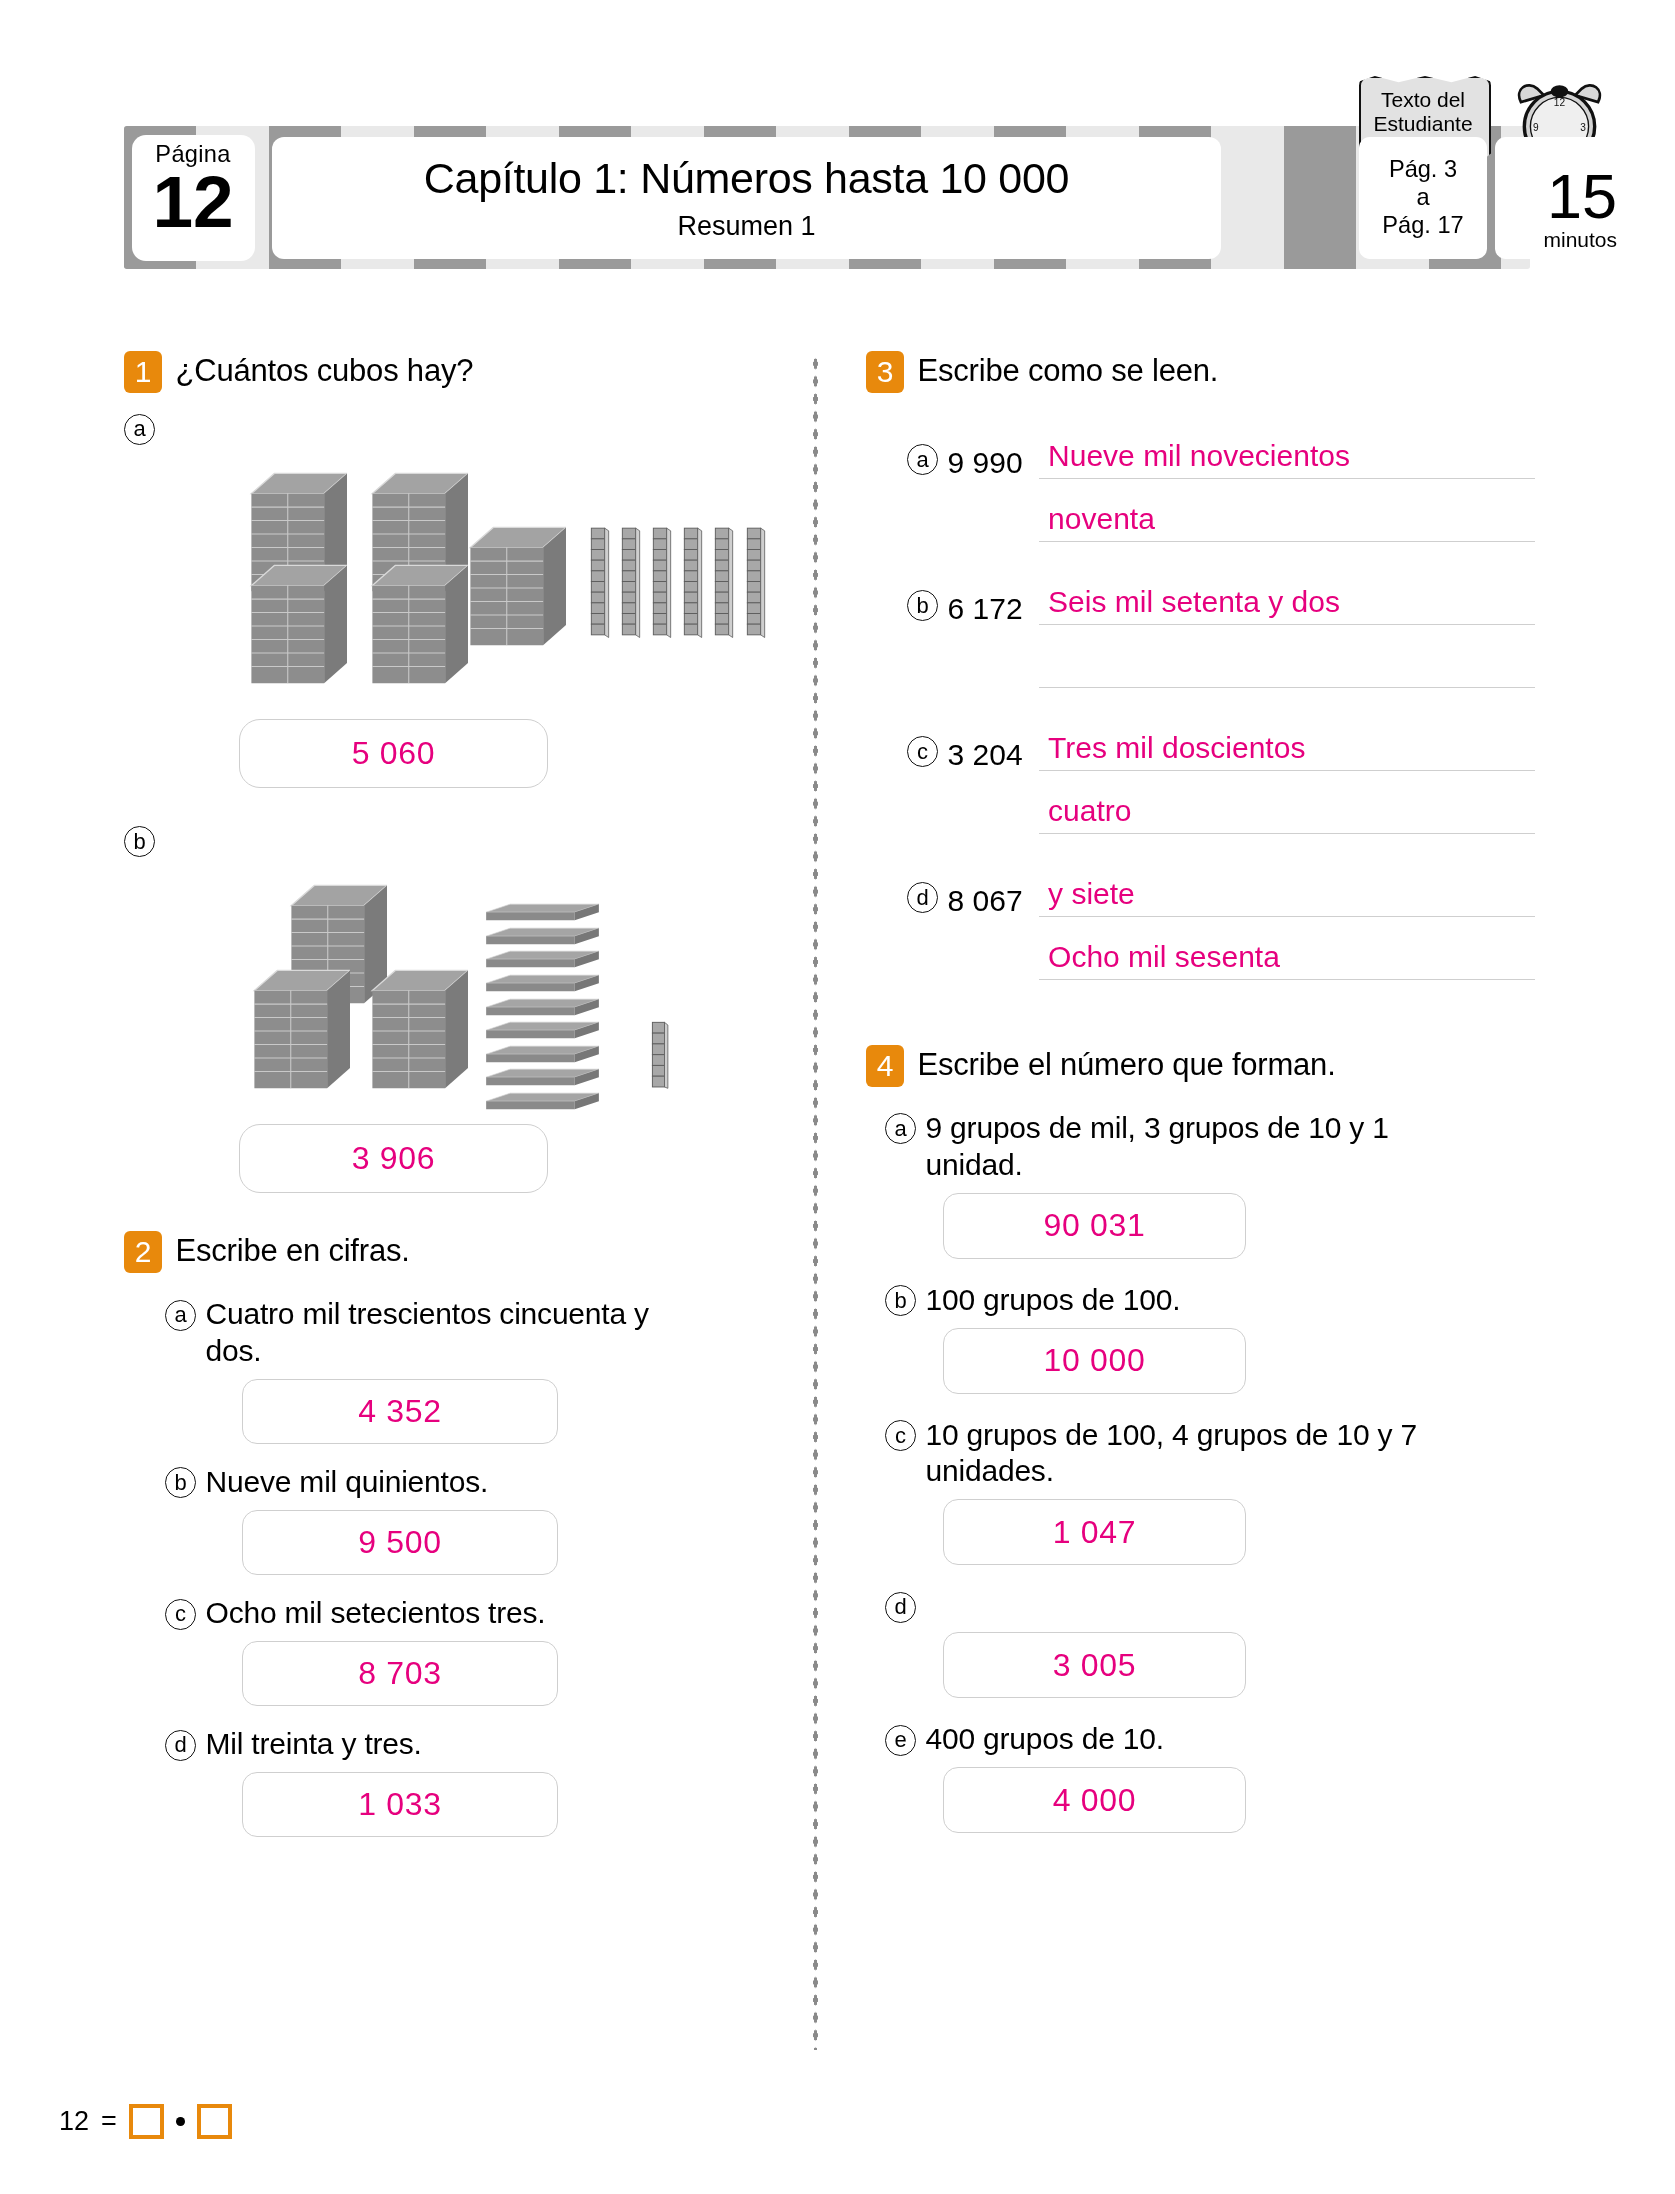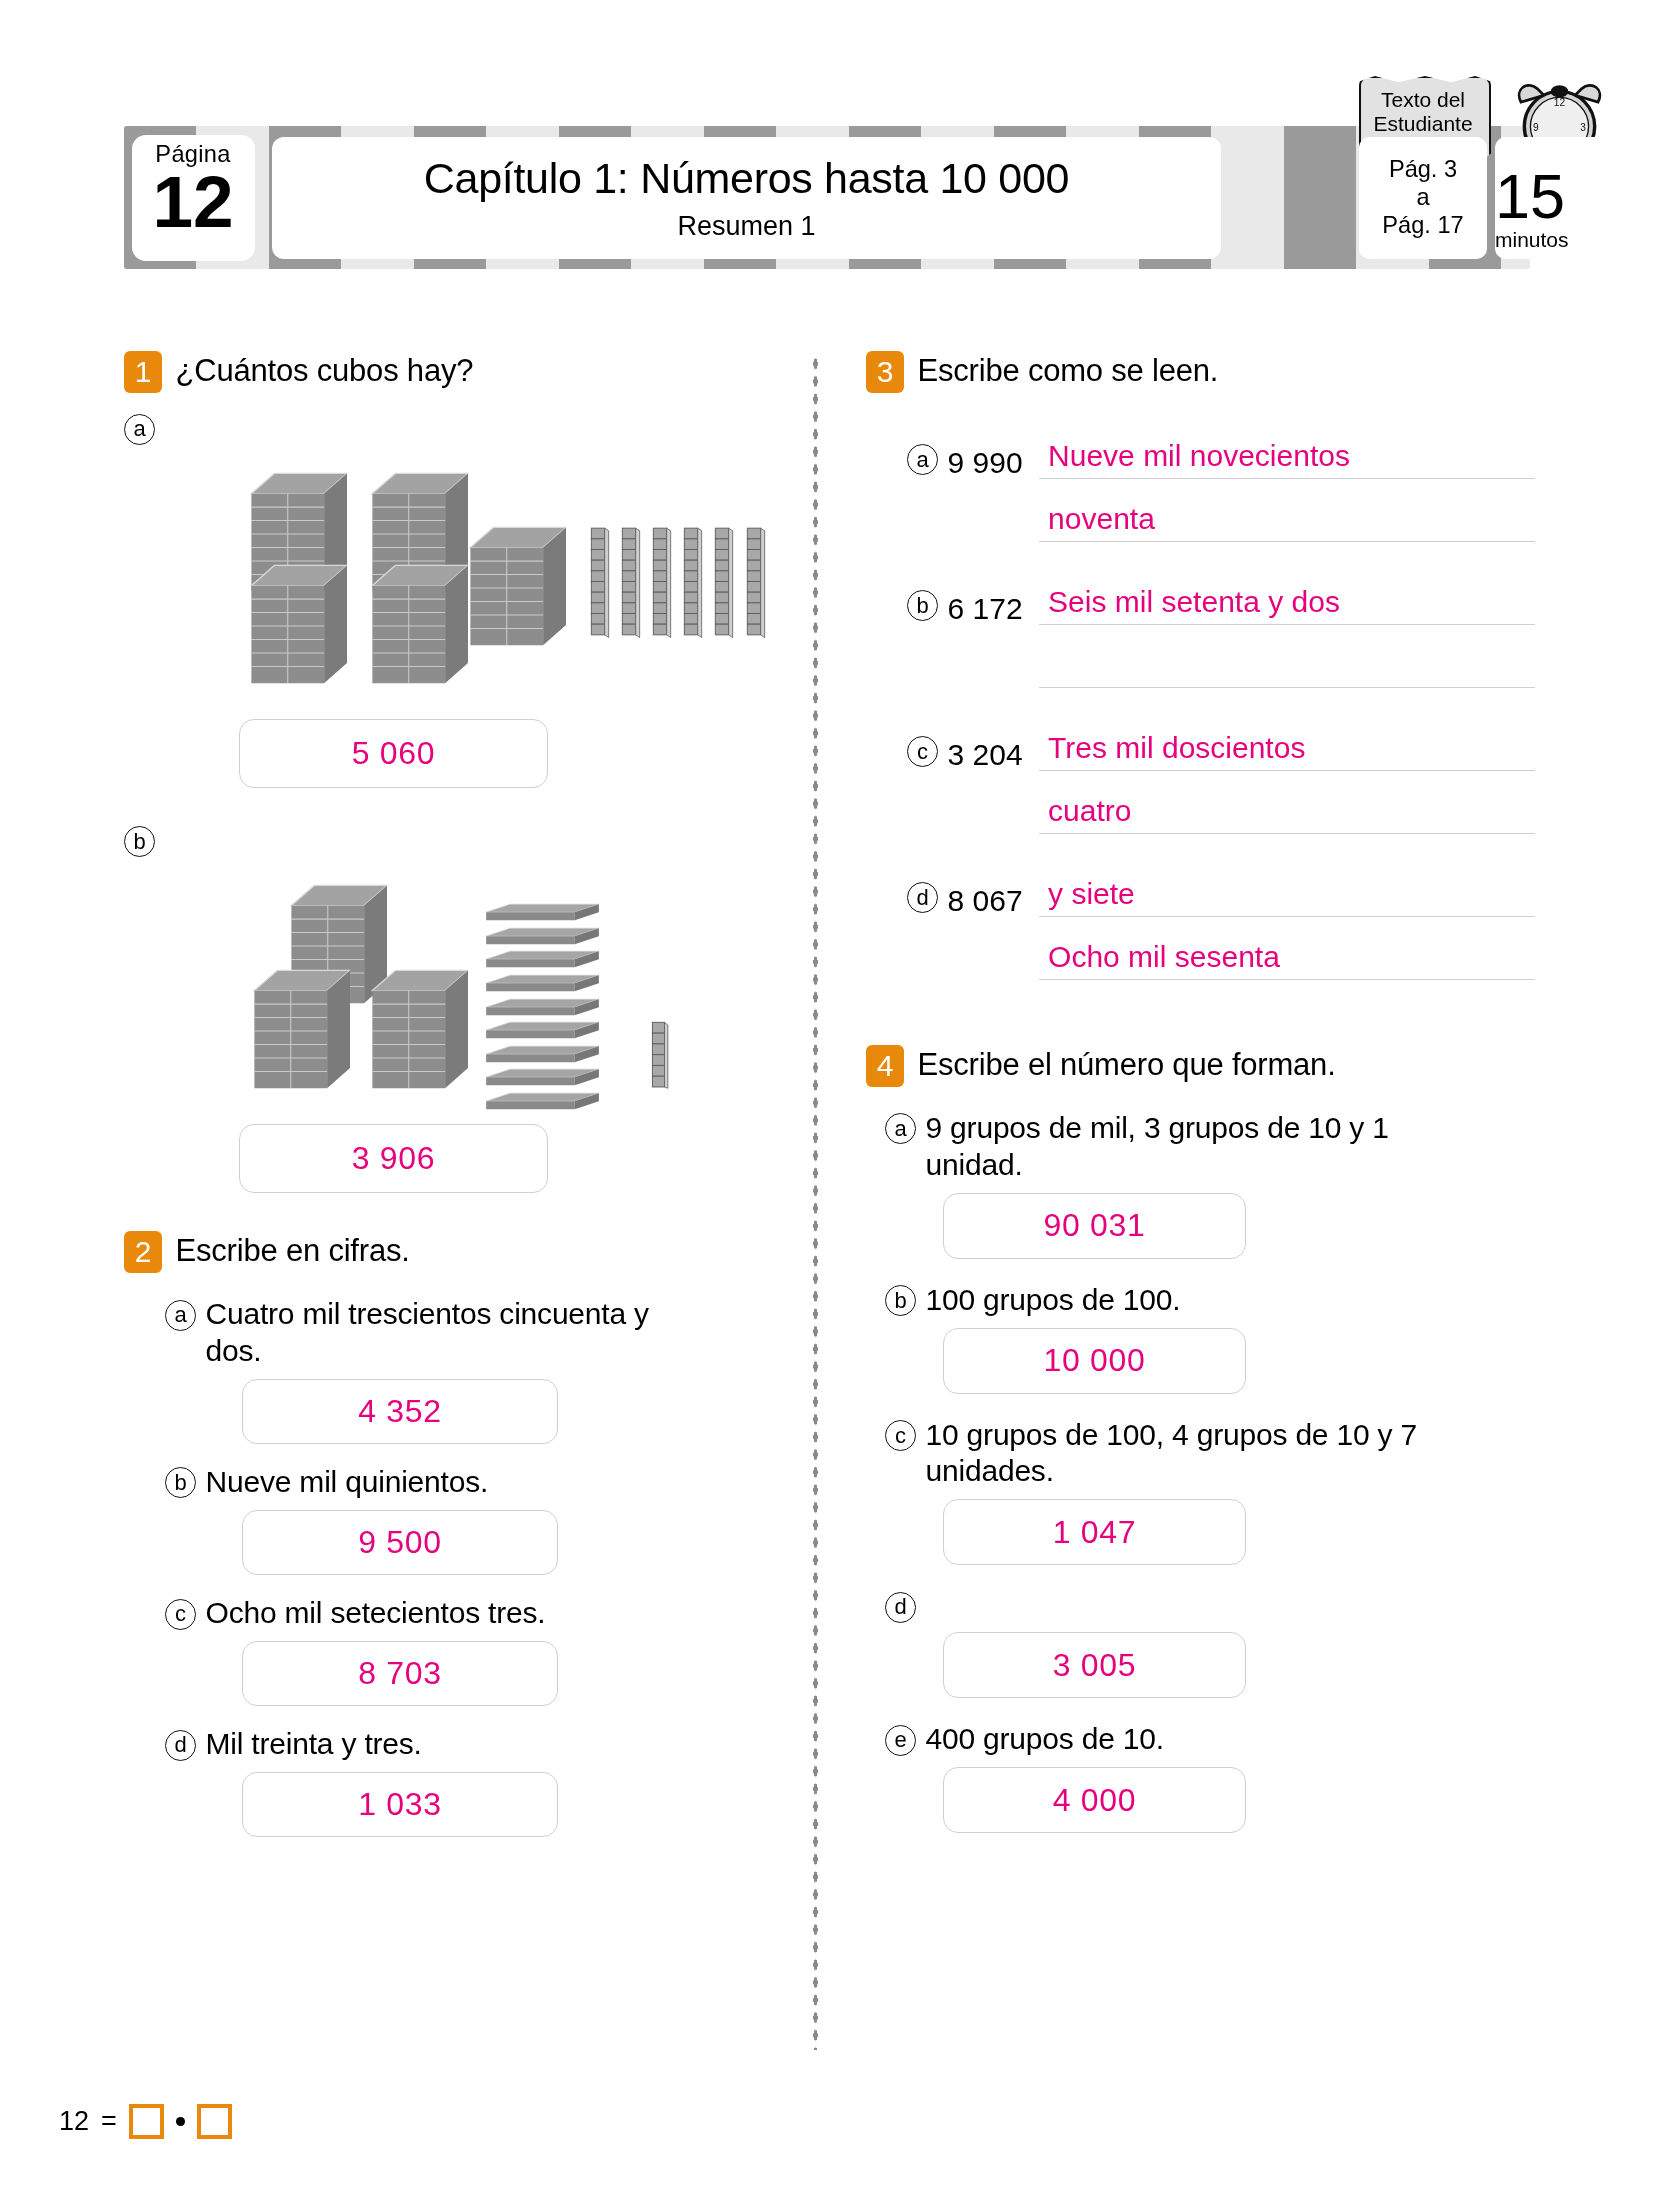--- a/index.html
+++ b/index.html
@@ -29,21 +29,21 @@
   .book-badge{position:absolute;left:1235px;top:-50px;width:128px;height:86px;}
   .book-shape{position:absolute;left:0;top:0;width:128px;height:86px;background:#e2e2e2;
     border:2px solid #111;border-radius:9.5px 9.5px 4px 4px;
     clip-path:polygon(0 6%,12% 0,30% 7%,50% 0,70% 7%,88% 0,100% 6%,100% 86%,88% 100%,70% 92%,50% 100%,30% 92%,12% 100%,0 86%);}
   .book-badge .btxt{position:absolute;left:0;top:12px;width:128px;text-align:center;
     font-size:21px;line-height:1.12;}
   .pag-box{position:absolute;left:1235px;top:10.8px;width:128px;height:122px;background:#fff;
     border-radius:10.8px;display:flex;flex-direction:column;align-items:center;justify-content:center;
     font-size:23.6px;line-height:1.18;}
   .clock-badge{position:absolute;left:1371px;top:10.8px;width:122px;height:122px;background:#fff;
-    border-radius:10.8px;display:flex;flex-direction:column;align-items:flex-start;justify-content:flex-end;
+    border-radius:10.8px;display:flex;flex-direction:column;align-items:flex-end;justify-content:flex-end;
     padding-bottom:6.8px;box-sizing:border-box;}
   .clock-badge .mnum{font-size:63px;line-height:.95;font-weight:400;}
   .clock-badge .mlbl{font-size:21px;margin-top:1.4px;}
   .clock-svg{position:absolute;left:1378px;top:-47px;width:115px;height:95px;}
 
   
   .col-left{position:absolute;left:124px;top:351px;width:669px;}
   .col-right{position:absolute;left:866px;top:351px;width:669px;}
   .divider{position:absolute;left:812px;top:355px;width:6.8px;height:1695px;
     background-image:radial-gradient(#8a8a8a 42%,transparent 44%);
@@ -62,21 +62,21 @@
   .letter{flex:0 0 auto;width:31px;height:31px;border:1.7px solid #111;border-radius:50%;
     display:flex;align-items:center;justify-content:center;font-size:22px;line-height:1;
     box-sizing:border-box;margin-top:3.4px;}
   .item-text{font-size:30px;line-height:1.22;letter-spacing:-0.2px;}
 
   .answer-box{border:1.7px solid #cfcfcf;border-radius:15px;background:#fff;
     display:flex;align-items:center;justify-content:center;box-sizing:border-box;}
   .answer-val{color:#e6007e;font-size:32px;letter-spacing:0.7px;}
 
   
-  .ab-wide{width:309px;height:69px;margin-left:115px;margin-top:12px;}
+  .ab-wide{width:309px;height:69px;margin-left:115px;margin-top:12px;border-radius:21px;}
   
   .ab-med{width:316px;height:65px;margin-left:118px;margin-top:9.5px;}
   
   .ab-r{width:303px;height:66px;margin-left:77px;margin-top:9.5px;}
 
   
   .blocks{position:relative;margin-left:115px;margin-top:19px;}
   .thousand-cube{position:absolute;width:101px;height:128px;}
   .flat{position:absolute;width:135px;height:23px;}
   .ten-rod{position:absolute;width:20px;height:115px;}

